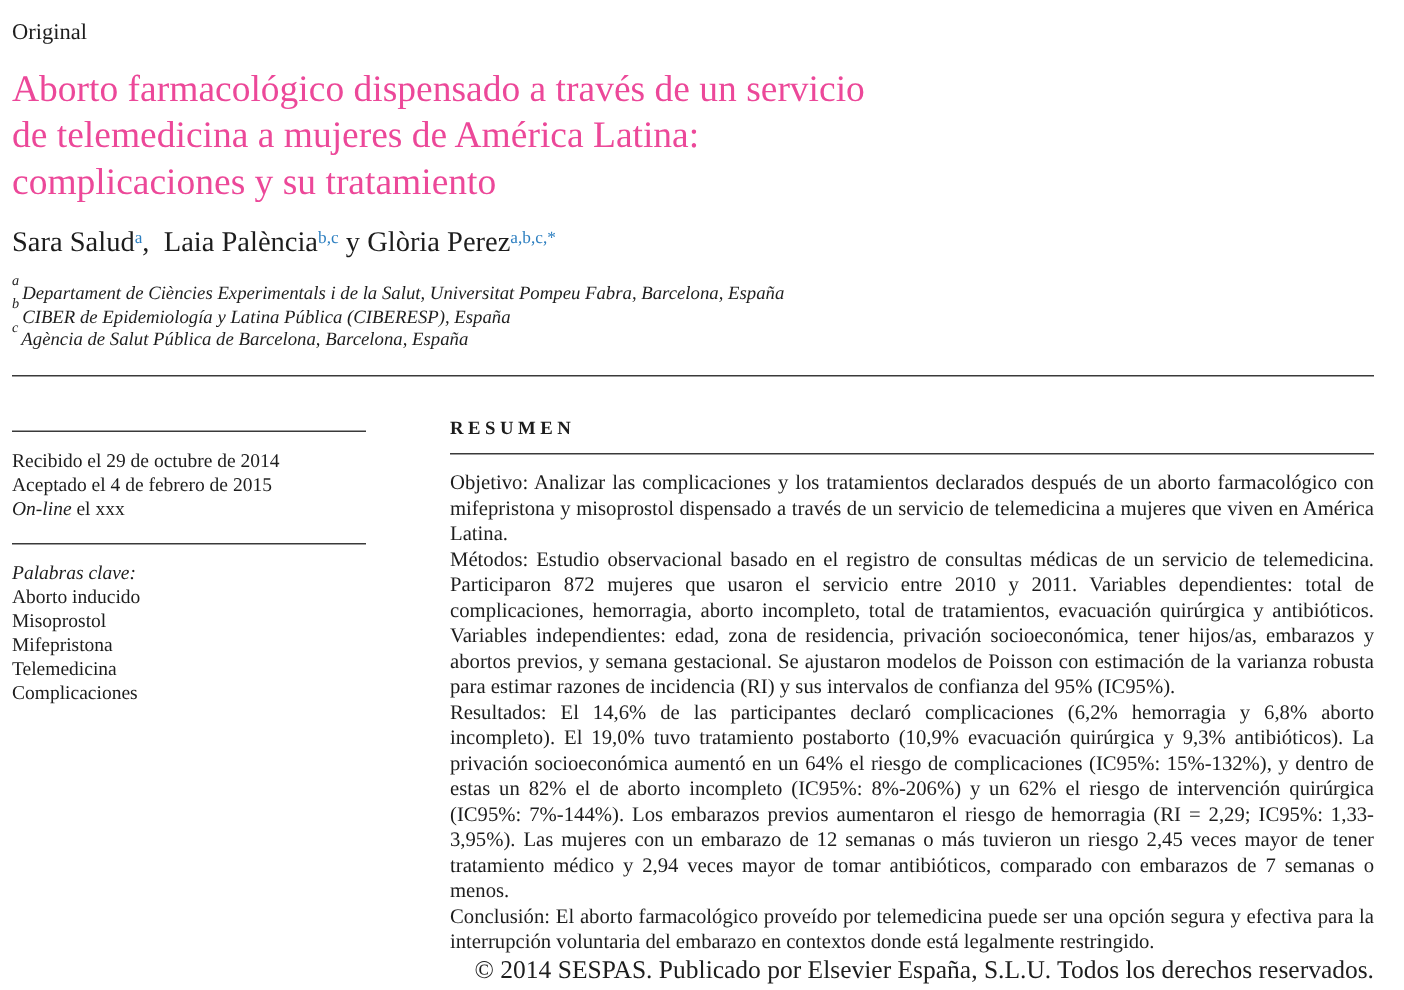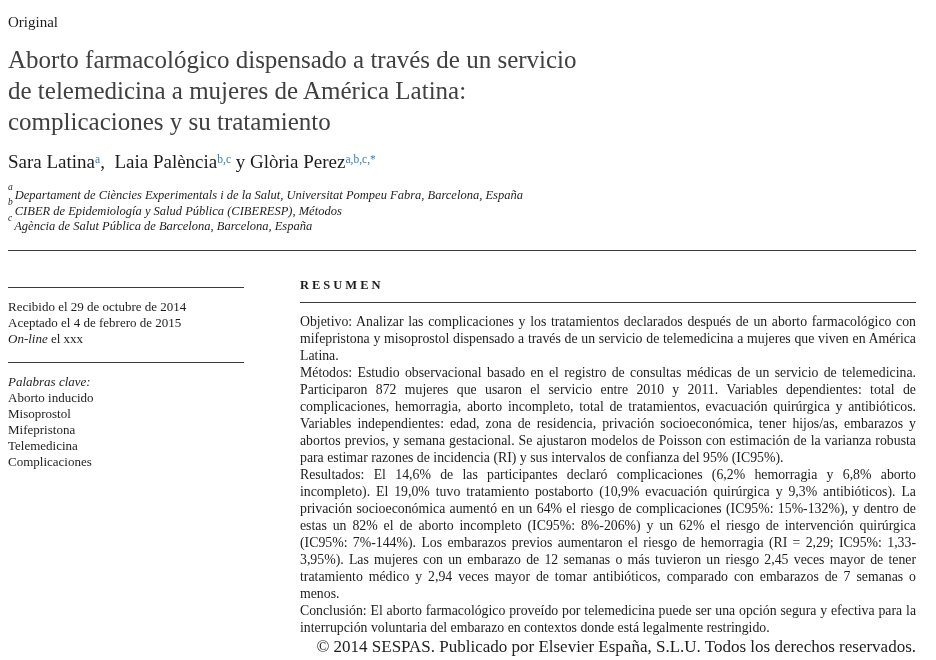--- a/index.html
+++ b/index.html
@@ -15,21 +15,21 @@
   .page { padding: 8px 20px 0 8px; width: 936px; }
 
   .category { font-size: 15px; margin-top: 6px; }
 
   .title {
     font-size: 25px;
     font-weight: 400;
     line-height: 31px;
     margin: 13px 0 0 0;
     white-space: pre-line;
-    color: #404040;
+    color: #ec4899;
   }
 
   .authors {
     margin-top: 14px;
     font-size: 19px;
     white-space: pre-wrap;
   }
   .author-sup {
     font-size: 11.5px;
     line-height: 0;
@@ -98,25 +98,25 @@
 <body>
 
 <div class="page">
 
   <div class="category">Original</div>
 
   <h1 class="title">Aborto farmacológico dispensado a través de un servicio
 de telemedicina a mujeres de América Latina:
 complicaciones y su tratamiento</h1>
 
-  <div class="authors"><span>Sara Latina</span><sup class="author-sup" style="color: rgb(45, 127, 192);">a</sup><span>,  </span><span>Laia Palència</span><sup class="author-sup" style="color: rgb(45, 127, 192);">b,c</sup><span> y </span><span>Glòria Perez</span><sup class="author-sup" style="color: rgb(45, 127, 192);">a,b,c,*</sup></div>
+  <div class="authors"><span>Sara Salud</span><sup class="author-sup" style="color: rgb(45, 127, 192);">a</sup><span>,  </span><span>Laia Palència</span><sup class="author-sup" style="color: rgb(45, 127, 192);">b,c</sup><span> y </span><span>Glòria Perez</span><sup class="author-sup" style="color: rgb(45, 127, 192);">a,b,c,*</sup></div>
 
   <div class="affiliations">
     <div><sup class="affil-sup">a</sup><span>Departament de Ciències Experimentals i de la Salut, Universitat Pompeu Fabra, Barcelona, España</span></div>
-    <div><sup class="affil-sup">b</sup><span>CIBER de Epidemiología y Salud Pública (CIBERESP), Métodos</span></div>
+    <div><sup class="affil-sup">b</sup><span>CIBER de Epidemiología y Latina Pública (CIBERESP), España</span></div>
     <div><sup class="affil-sup">c</sup><span>Agència de Salut Pública de Barcelona, Barcelona, España</span></div>
   </div>
 
   <hr class="full-rule">
 
   <div class="columns">
 
     <aside class="col-left">
       <hr class="col-rule">
 

